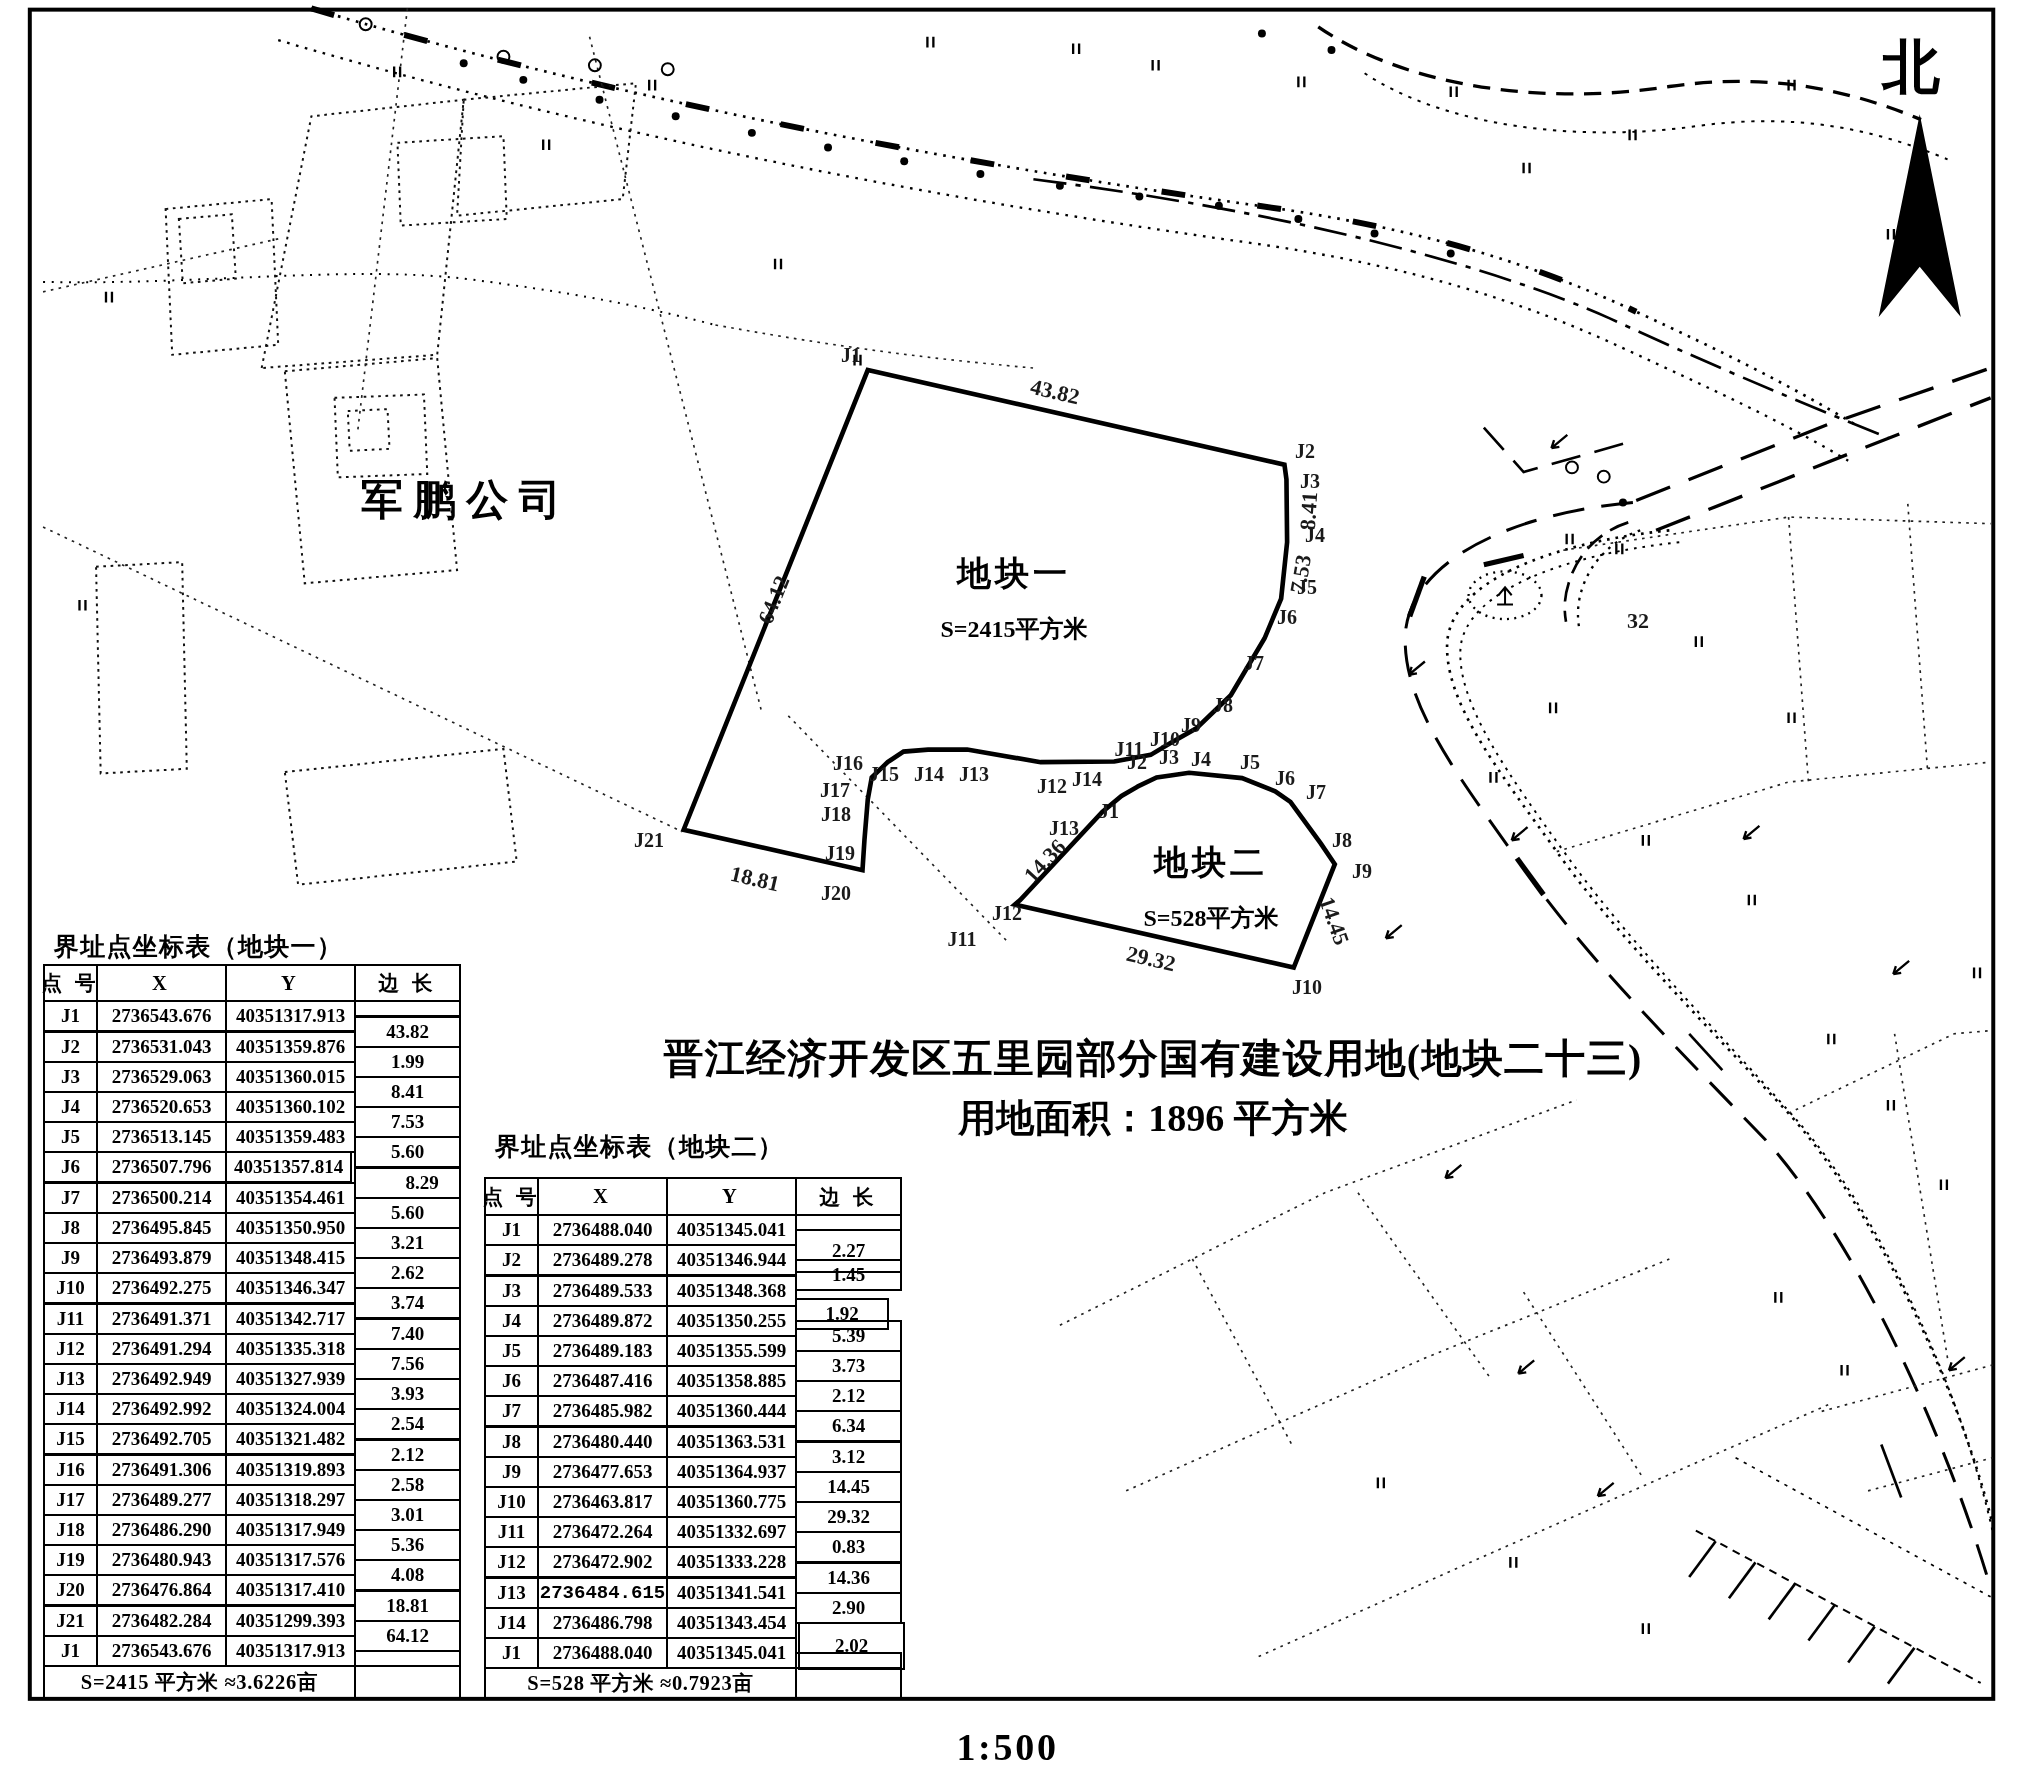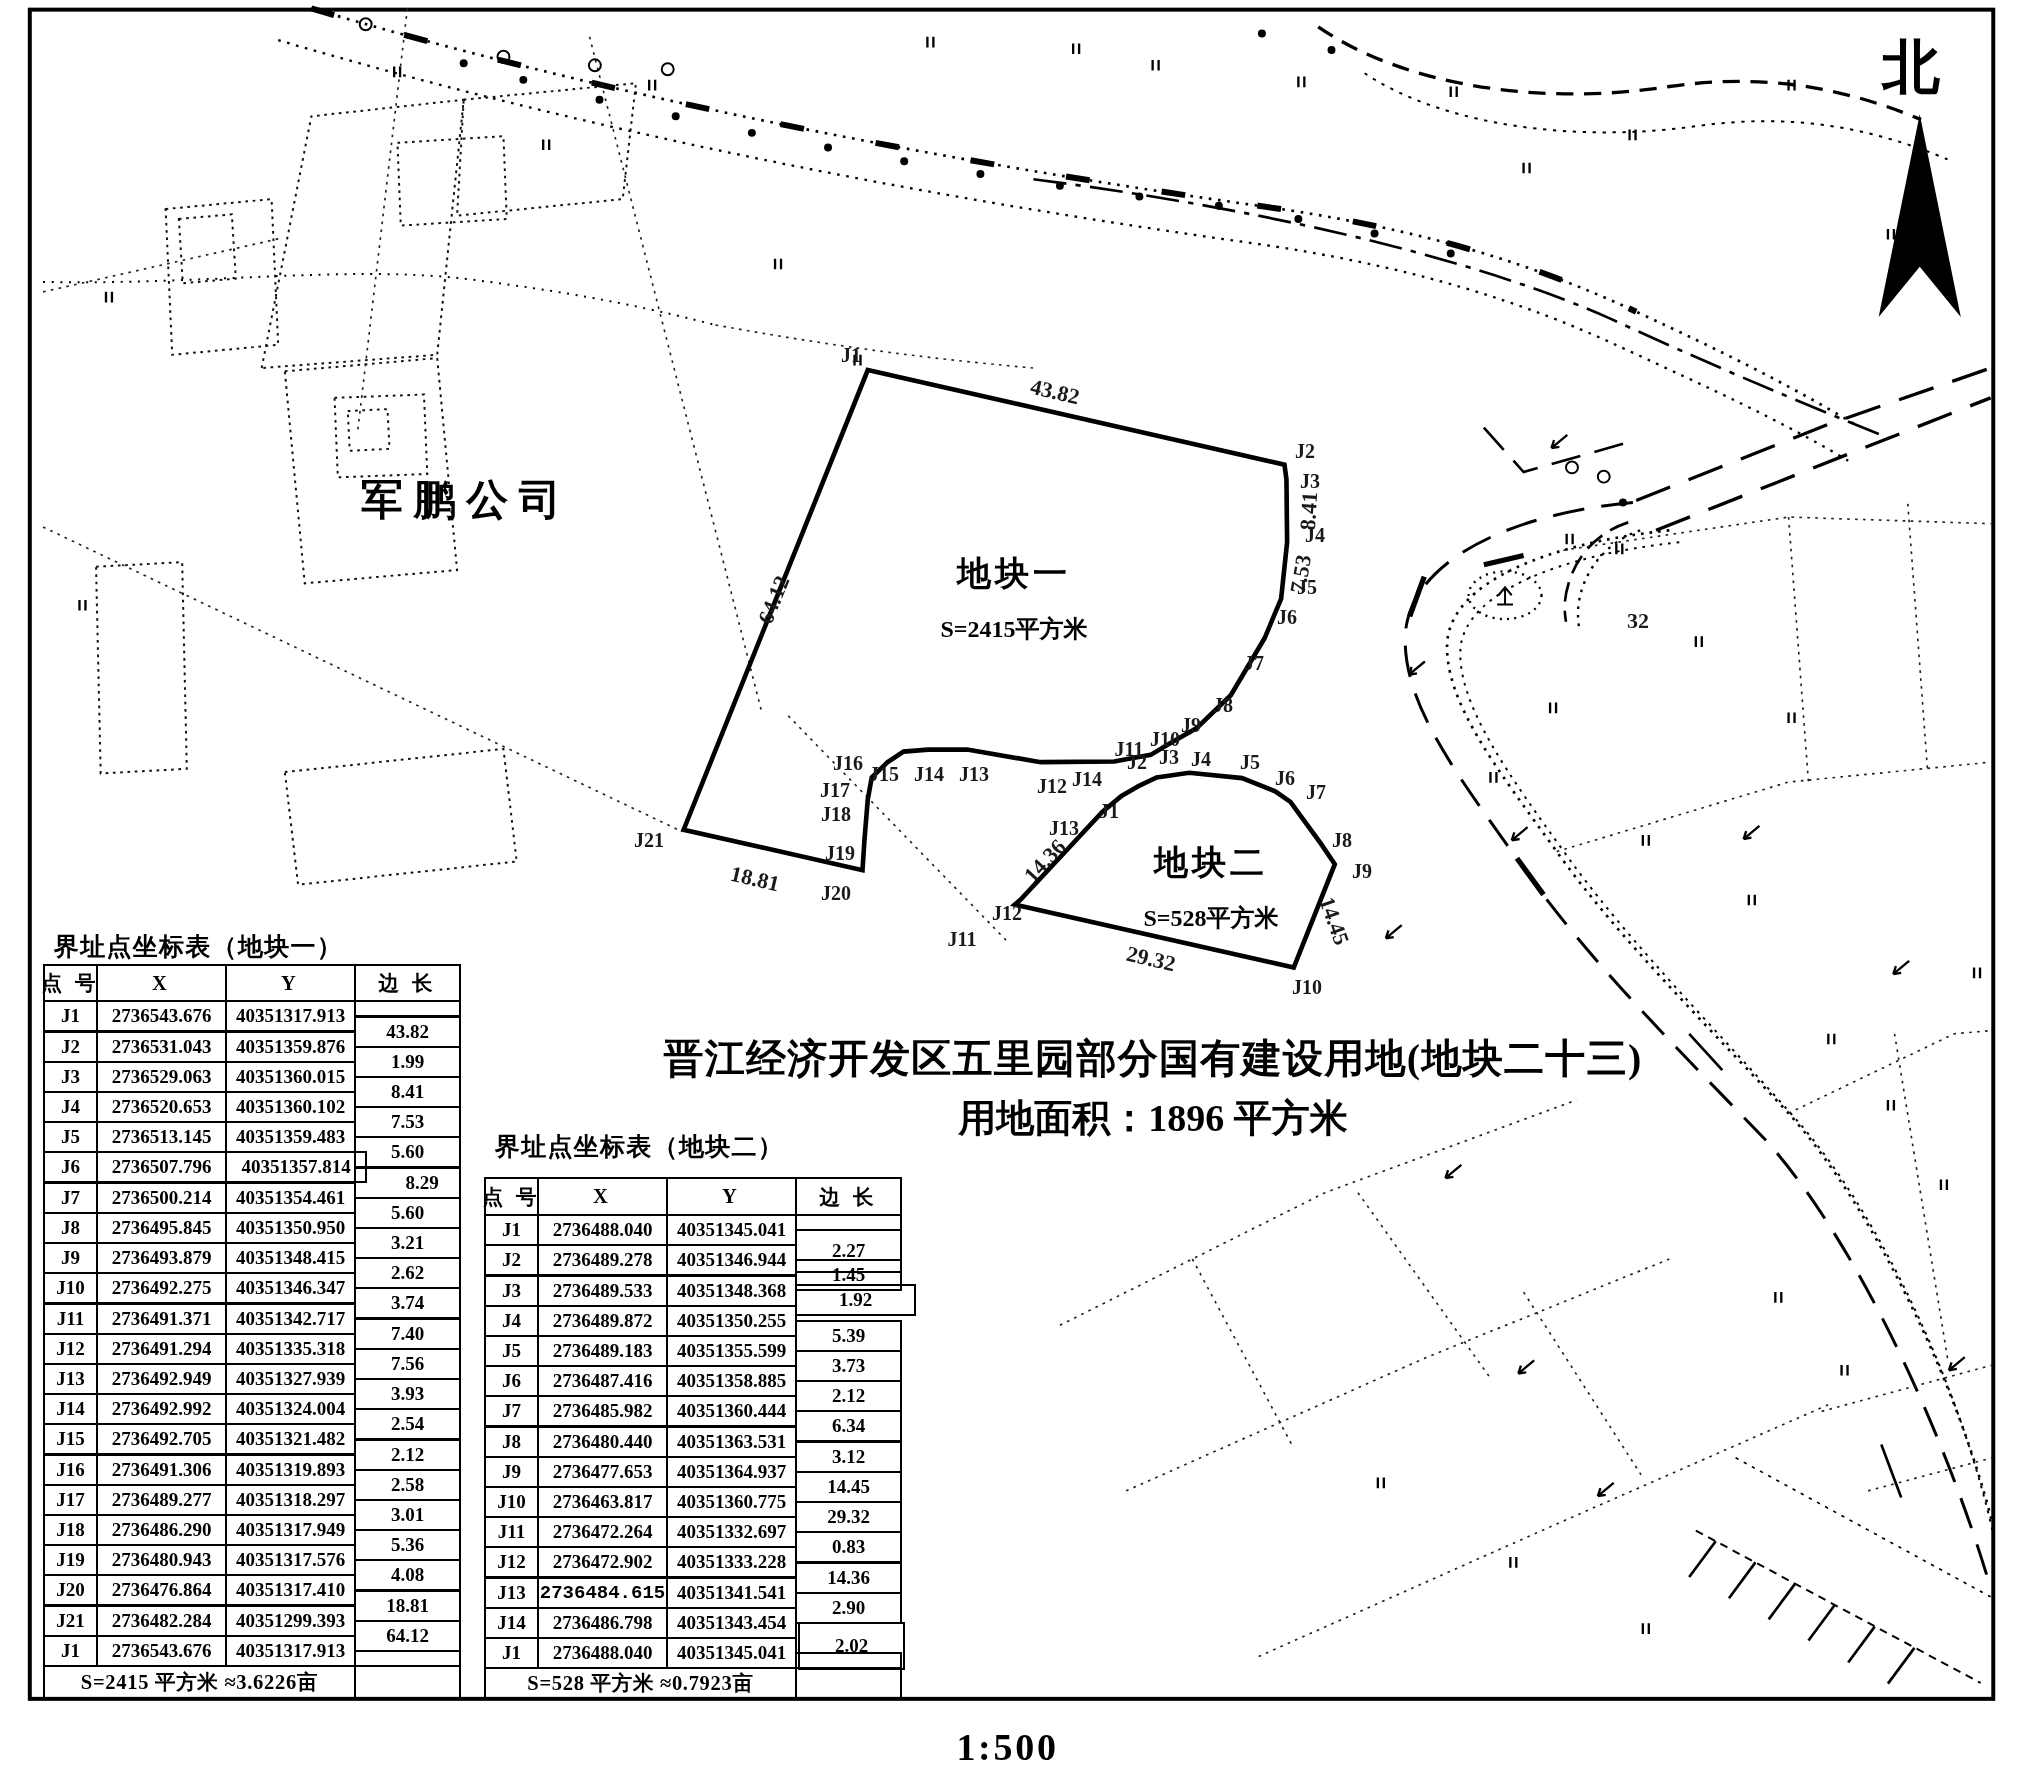--- a/index.html
+++ b/index.html
@@ -259,21 +259,21 @@
       <div class="cell" style="left: 53px; top: 97px; width: 131px; height: 32px;">2736529.063</div>
       <div class="cell" style="left: 182px; top: 97px; width: 131px; height: 32px;">40351360.015</div>
       <div class="cell" style="left: 0px; top: 127px; width: 55px; height: 32px;">J4</div>
       <div class="cell" style="left: 53px; top: 127px; width: 131px; height: 32px;">2736520.653</div>
       <div class="cell" style="left: 182px; top: 127px; width: 131px; height: 32px;">40351360.102</div>
       <div class="cell" style="left: 0px; top: 157px; width: 55px; height: 32px;">J5</div>
       <div class="cell" style="left: 53px; top: 157px; width: 131px; height: 32px;">2736513.145</div>
       <div class="cell" style="left: 182px; top: 157px; width: 131px; height: 32px;">40351359.483</div>
       <div class="cell" style="left: 0px; top: 187px; width: 55px; height: 32px;">J6</div>
       <div class="cell" style="left: 53px; top: 187px; width: 131px; height: 32px;">2736507.796</div>
-      <div class="cell" style="left: 182px; top: 187px; width: 142px; height: 32px;">40351357.814</div>
+      <div class="cell" style="left: 182px; top: 187px; width: 127px; height: 32px;">40351357.814</div>
       <div class="cell" style="left: 0px; top: 218px; width: 55px; height: 32px;">J7</div>
       <div class="cell" style="left: 53px; top: 218px; width: 131px; height: 32px;">2736500.214</div>
       <div class="cell" style="left: 182px; top: 218px; width: 131px; height: 32px;">40351354.461</div>
       <div class="cell" style="left: 0px; top: 248px; width: 55px; height: 32px;">J8</div>
       <div class="cell" style="left: 53px; top: 248px; width: 131px; height: 32px;">2736495.845</div>
       <div class="cell" style="left: 182px; top: 248px; width: 131px; height: 32px;">40351350.950</div>
       <div class="cell" style="left: 0px; top: 278px; width: 55px; height: 32px;">J9</div>
       <div class="cell" style="left: 53px; top: 278px; width: 131px; height: 32px;">2736493.879</div>
       <div class="cell" style="left: 182px; top: 278px; width: 131px; height: 32px;">40351348.415</div>
       <div class="cell" style="left: 0px; top: 308px; width: 55px; height: 32px;">J10</div>
@@ -390,21 +390,21 @@
       <div class="cell" style="left: 53px; top: 430px; width: 131px; height: 32px;">2736486.798</div>
       <div class="cell" style="left: 182px; top: 430px; width: 131px; height: 32px;">40351343.454</div>
       <div class="cell" style="left: 0px; top: 460px; width: 55px; height: 32px;">J1</div>
       <div class="cell" style="left: 53px; top: 460px; width: 131px; height: 32px;">2736488.040</div>
       <div class="cell" style="left: 182px; top: 460px; width: 131px; height: 32px;">40351345.041</div>
       <div class="cell ft" style="left: 0px; top: 490px; width: 313px; height: 32px;">S=528 平方米 ≈0.7923亩</div>
       <div class="cell hd" style="left: 311px; top: 0px; width: 107px; height: 39px;">边 长</div>
       <div class="cell" style="left: 311px; top: 37px; width: 107px; height: 17px;"></div>
       <div class="cell" style="left: 311px; top: 52px; width: 107px; height: 44px;">2.27</div>
       <div class="cell" style="left: 311px; top: 82px; width: 107px; height: 32px;">1.45</div>
-      <div class="cell" style="left: 311px; top: 107px; width: 121px; height: 32px;">1.92</div>
+      <div class="cell" style="left: 311px; top: 121px; width: 94px; height: 32px;">1.92</div>
       <div class="cell" style="left: 311px; top: 143px; width: 107px; height: 32px;">5.39</div>
       <div class="cell" style="left: 311px; top: 173px; width: 107px; height: 32px;">3.73</div>
       <div class="cell" style="left: 311px; top: 203px; width: 107px; height: 32px;">2.12</div>
       <div class="cell" style="left: 311px; top: 233px; width: 107px; height: 32px;">6.34</div>
       <div class="cell" style="left: 311px; top: 264px; width: 107px; height: 32px;">3.12</div>
       <div class="cell" style="left: 311px; top: 294px; width: 107px; height: 32px;">14.45</div>
       <div class="cell" style="left: 311px; top: 324px; width: 107px; height: 32px;">29.32</div>
       <div class="cell" style="left: 311px; top: 354px; width: 107px; height: 32px;">0.83</div>
       <div class="cell" style="left: 311px; top: 385px; width: 107px; height: 32px;">14.36</div>
       <div class="cell" style="left: 311px; top: 415px; width: 107px; height: 32px;">2.90</div>

